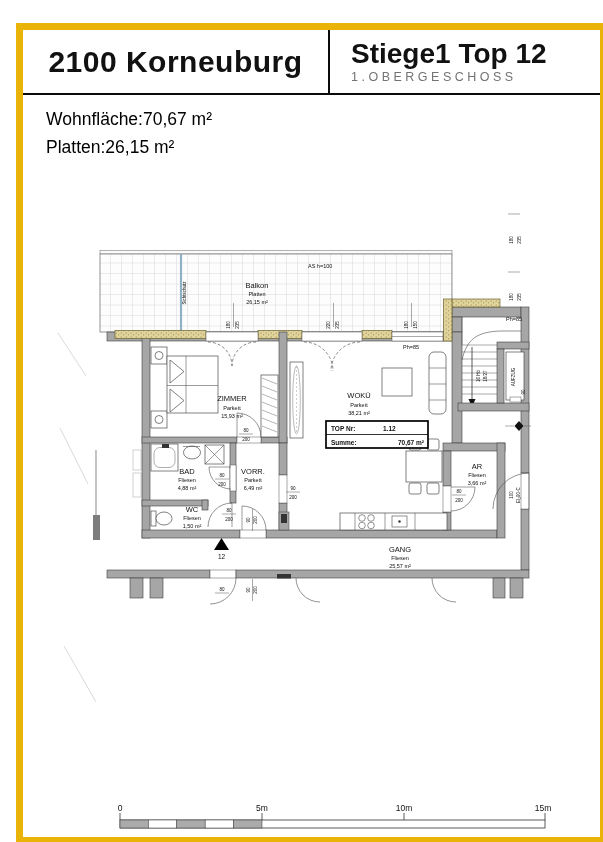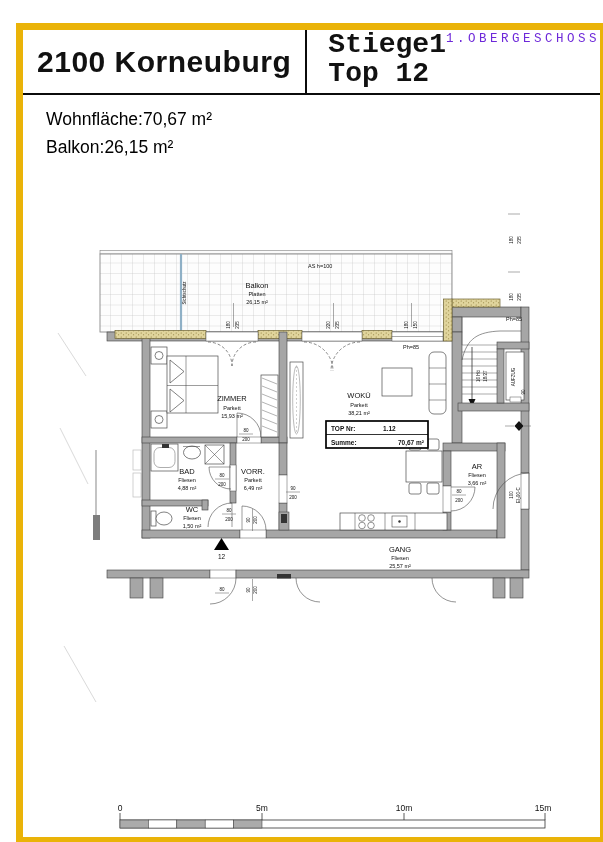--- a/index.html
+++ b/index.html
@@ -1,23 +1,23 @@
 <!DOCTYPE html>
 <html><head>
 <meta charset="utf-8">
 <style>
   html,body{margin:0;padding:0;background:#fff;}
   .page{position:relative;width:603px;height:842px;background:#fff;font-family:"Liberation Sans",sans-serif;overflow:hidden;}
   .frame{position:absolute;left:16px;top:23px;width:577px;height:807px;border:7px solid #eab308;}
   .header{position:absolute;left:0;top:0;width:100%;height:63px;border-bottom:2px solid #0b0b0b;display:flex;}
   .h-left{width:305px;border-right:2px solid #0b0b0b;display:flex;align-items:center;justify-content:center;}
   .h-left span{font-size:30px;font-weight:bold;letter-spacing:.5px;color:#111;}
-  .h-right{flex:1;padding-left:21px;display:flex;flex-direction:row;justify-content:center;font-family:Liberation Mono, monospace;}
+  .h-right{flex:1;padding-left:21px;display:flex;flex-direction:column;justify-content:center;}
   .unit{font-size:28px;font-weight:bold;line-height:1.05;color:#111;}
-  .floor{font-size:12.5px;color:#6d28d9;letter-spacing:3.5px;margin-top:2px;}
+  .floor{font-size:12.5px;color:#737373;letter-spacing:3.5px;margin-top:2px;}
   .summary{position:absolute;left:0;top:68px;width:100%;}
   .srow{display:flex;padding:0 30px 0 23px;font-size:17.5px;color:#000;margin-top:7px;}
   .srow:first-child{margin-top:11px;}
   svg.plan{position:absolute;left:0;top:0;width:603px;height:842px;}
   svg text{font-family:"Liberation Sans",sans-serif;fill:#111;}
   .rname{font-size:7.5px;text-anchor:middle;}
   .rsub{font-size:5.5px;text-anchor:middle;}
   .dim{font-size:4.5px;text-anchor:middle;}
   .note{font-size:5.5px;}
   .wall{fill:#a6a6a6;stroke:#3f3f3f;stroke-width:0.6;}
@@ -379,19 +379,19 @@
         <div class="unit">Stiege1 Top 12</div>
         <div class="floor">1.OBERGESCHOSS</div>
       </div>
     </div>
     <div class="summary">
       <div class="srow">
         <span>Wohnfläche:</span>
         <span>70,67 m²</span>
       </div>
       <div class="srow">
-        <span>Balkon:</span>
+        <span>Platten:</span>
         <span>26,15 m²</span>
       </div>
     </div>
   </div>
 
 </div>
 
 </body></html>

